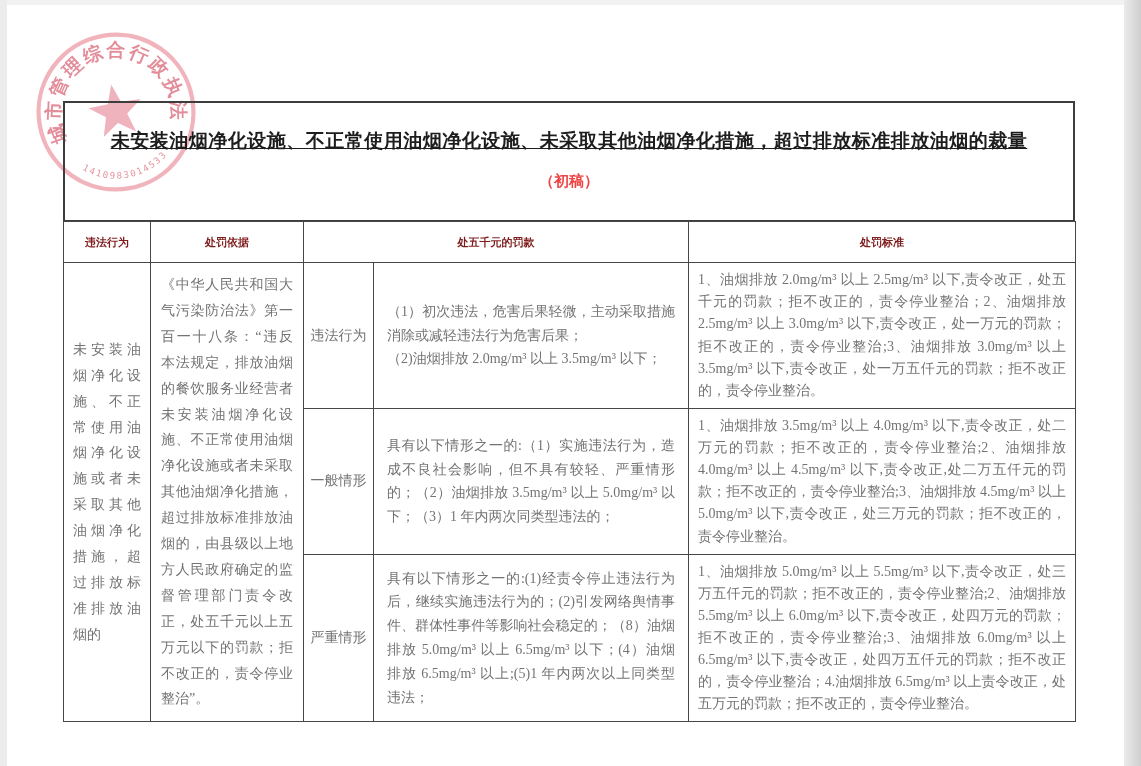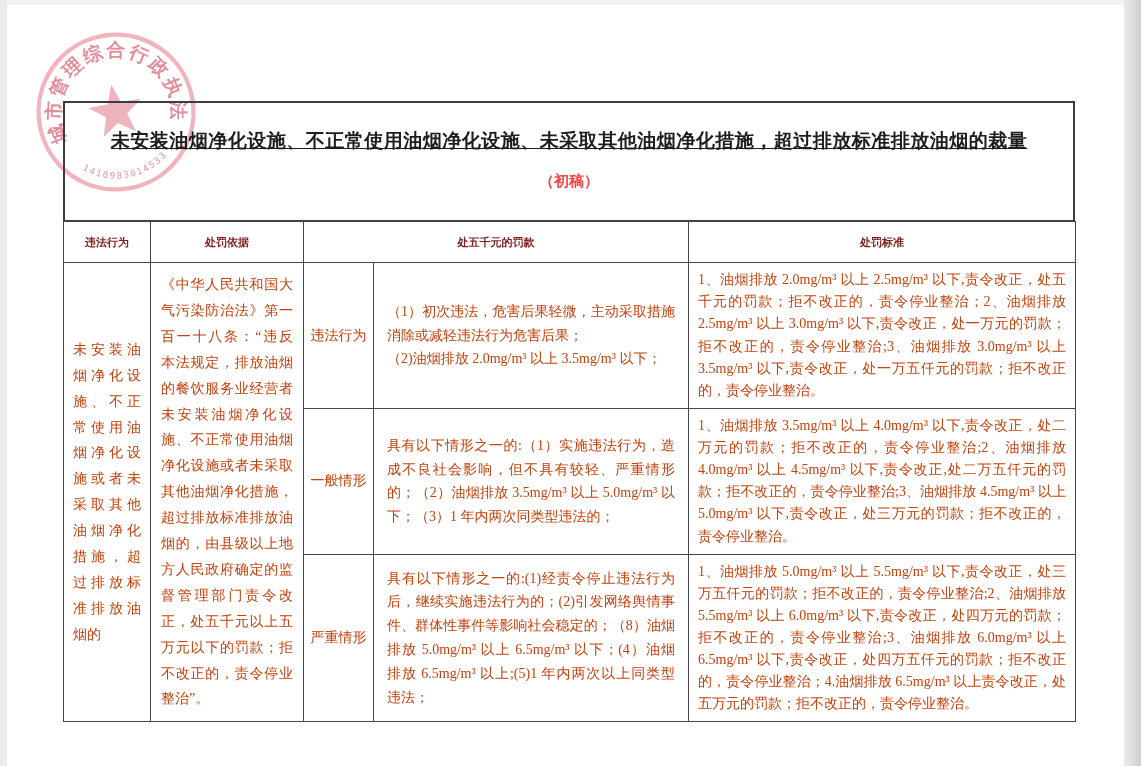--- a/index.html
+++ b/index.html
@@ -66,21 +66,21 @@
   }
   
   .main-table {
     position: absolute; left: 63px; top: 221px;
     width: 1012px;
     border-collapse: collapse;
     table-layout: fixed;
   }
   .main-table th, .main-table td {
     border: 1px solid #474747;
-    color: #c2410c;
+    color: #737373;
   }
   .main-table th {
     height: 41px;
     font-family: "Liberation Sans", "DejaVu Sans", sans-serif;
     font-size: 11px; font-weight: bold; text-align: center;
     color: #7f1d1d;
   }
   .cell-act {
     font-size: 14px; line-height: 1.85;
     text-align: justify; vertical-align: middle;

